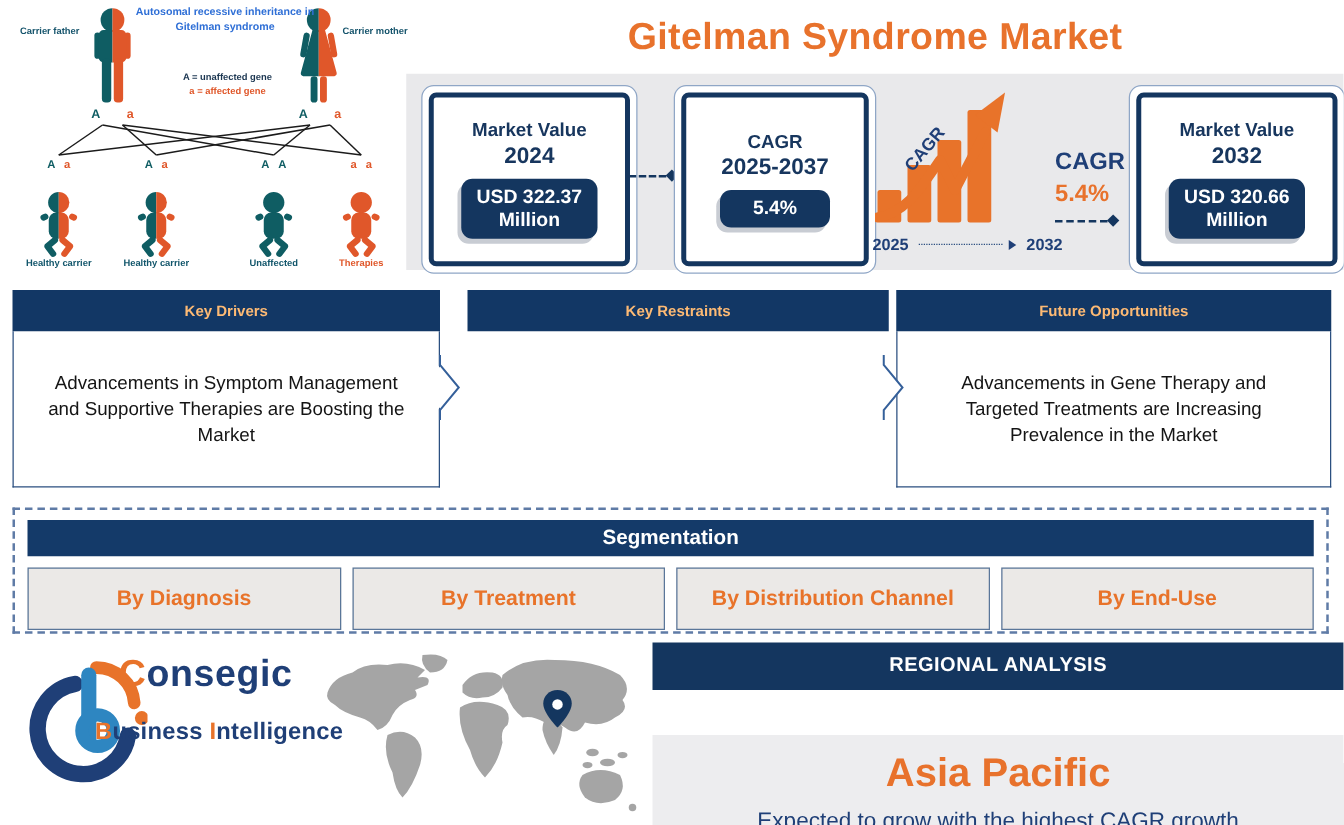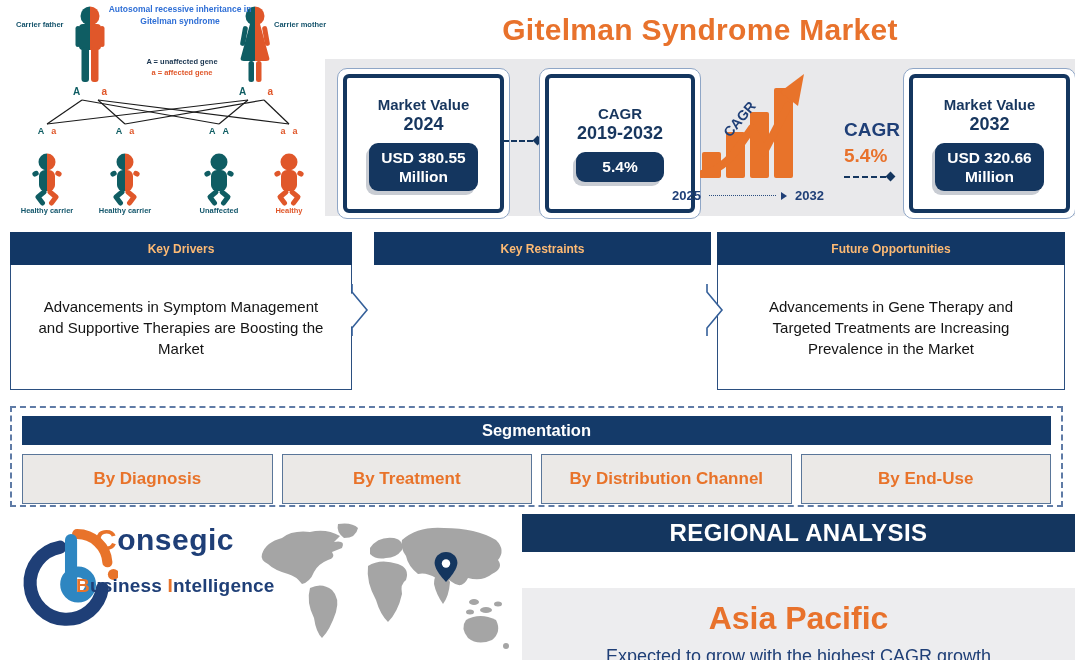--- a/index.html
+++ b/index.html
@@ -39,21 +39,21 @@
     box-shadow:-3px 4px 0 #C8CCD3;}
   .card-1{left:337px;top:68px;width:161px;height:139px;}
   .card-2{left:539px;top:68px;width:150px;height:139px;}
   .card-3{left:903px;top:68px;width:161px;height:139px;}
   .connector{border-top:2px dashed #14365F;}
   .conn-1{left:503px;top:140px;width:30px;}
   .conn-2{left:844px;top:176px;width:42px;}
   .diamond{position:absolute;right:-8px;top:-5px;width:7px;height:7px;background:#14365F;
     transform:rotate(45deg);}
   .chart-svg{left:700px;top:72px;}
-  .years-row{left:672px;top:188px;width:152px;display:flex;align-items:center;gap:8px;
+  .years-row{left:698px;top:188px;width:152px;display:flex;align-items:center;gap:8px;
     color:#1F3F77;font-weight:bold;font-size:13px;}
   .years-line{flex:1;border-top:1.5px dotted #2A4E80;position:relative;height:0;}
   .arrowhead{width:0;height:0;border-left:6px solid #1F3F77;border-top:4px solid transparent;
     border-bottom:4px solid transparent;margin-left:-3px;}
   .cagr-caption{left:844px;top:117px;line-height:1.35;}
   .cagr-word{color:#1F3F77;font-weight:bold;font-size:19px;}
   .cagr-val{color:#E8722C;font-weight:bold;font-size:19px;}
 
   
   .insight{top:232px;height:158px;background:#fff;box-sizing:border-box;}
@@ -76,21 +76,21 @@
   .seg-item{flex:1;height:48px;background:#EBE9E7;border:1.5px solid #5A7699;
     display:flex;align-items:center;justify-content:center;color:#E8732A;
     font-weight:bold;font-size:17px;}
 
   
   .logo-text{left:76px;top:525px;width:158px;text-align:right;line-height:1;}
   .logo-name{font-size:30px;font-weight:bold;color:#1F3F77;letter-spacing:.5px;}
   .logo-tag{font-size:19px;font-weight:bold;color:#1F3F77;margin-top:21px;letter-spacing:.2px;}
   .init{color:#E8732A;}
   .regional-header{left:522px;top:514px;width:553px;height:38px;background:#14365F;color:#fff;
-    font-weight:bold;font-size:24px;letter-spacing:.4px;display:flex;align-items:center;
+    font-weight:bold;font-size:16px;letter-spacing:.4px;display:flex;align-items:center;
     justify-content:center;}
   .regional-body{left:522px;top:552px;width:553px;height:96px;background:#EDEDEF;
     display:flex;flex-direction:column;align-items:center;margin-top:36px;}
   .region-name{color:#E8722C;font-weight:bold;font-size:32px;margin-top:12px;}
   .region-sub{color:#1F3F77;font-size:18px;margin-top:9px;}
 </style>
 </head>
 <body>
 
 <div class="canvas">
@@ -216,45 +216,45 @@
       <span class="al-A">A</span>
     </div>
     <div class="abs child-geno" style="left:257px;">
       <span class="al-a">a</span>
       <span class="al-a">a</span>
     </div>
 
     <div class="abs child-label" style="left:-3px;">Healthy carrier</div>
     <div class="abs child-label" style="left:75px;">Healthy carrier</div>
     <div class="abs child-label" style="left:169px;">Unaffected</div>
-    <div class="abs child-label affected" style="left:239px;">Healthy</div>
+    <div class="abs child-label affected" style="left:239px;">Therapies</div>
   </div>
 
   <div class="abs main-title">Gitelman Syndrome Market</div>
   <div class="abs stats-panel"></div>
 
   <div class="abs stat-card card-1">
     <div class="stat-inner">
       <div class="stat-title">Market Value</div>
       <div class="stat-sub">2024</div>
       <div class="stat-pill">
-        <div>USD 380.55</div>
+        <div>USD 322.37</div>
         <div>Million</div>
       </div>
     </div>
   </div>
 
   <div class="abs connector conn-1">
     <span class="diamond"></span>
   </div>
 
   <div class="abs stat-card card-2">
     <div class="stat-inner">
       <div class="stat-title">CAGR</div>
-      <div class="stat-sub">2019-2032</div>
+      <div class="stat-sub">2025-2037</div>
       <div class="stat-pill" style="padding:5px 26px;">
         <div>5.4%</div>
       </div>
     </div>
   </div>
 
   <svg class="abs chart-svg" width="138" height="114" viewBox="0 0 138 114">
     <g fill="#E8732A">
       <rect x="2" y="80" width="19" height="26" rx="2"></rect>
       <rect x="26" y="60" width="19" height="46" rx="2"></rect>

